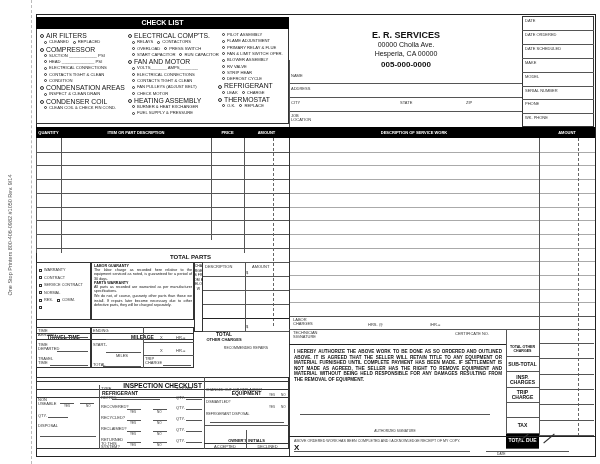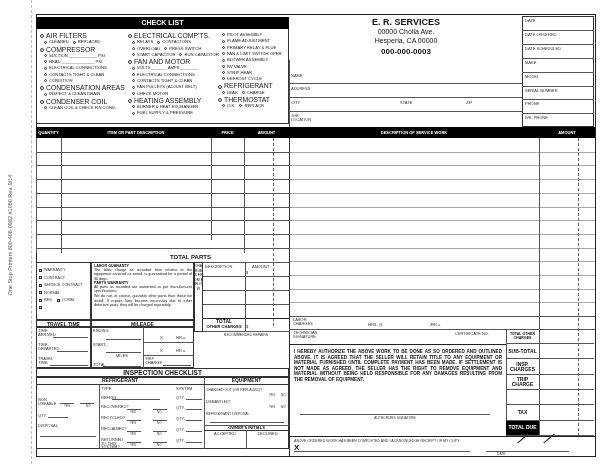--- a/index.html
+++ b/index.html
@@ -13,21 +13,21 @@
   .hdr{position:absolute;background:#000;color:#fff;font-weight:bold;text-align:center;}
   .cl{position:absolute;font-size:4.2px;white-space:nowrap;color:#222;}
   .cl .dot{display:inline-block;width:3px;height:3px;border:0.6px solid #333;border-radius:50%;margin-right:2px;vertical-align:middle;}
   .big{font-size:6.8px;color:#111;}
   .big .dot{width:4px;height:4px;border-width:0.8px;}
   .hl{position:absolute;height:0;border-top:1px solid #555;}
   .vl{position:absolute;width:0;border-left:1px solid #555;}
   .dv{position:absolute;width:0;border-left:1px dashed #666;}
   .lbl{position:absolute;font-size:4px;color:#333;white-space:nowrap;}
   .lbl6{position:absolute;font-size:6px;font-weight:bold;white-space:nowrap;}
-  .ctr{text-align:center;}
+  .ctr{text-align:center;margin-top:13px;}
 </style>
 </head>
 <body>
 
 <div class="perf"></div>
 <div class="printer">One Stop Printers 800-406-0982 #1050 Rev. 9/14</div>
 
 <div class="frame"></div>
 
 <div class="hdr" style="left:36px;top:17px;width:253px;height:12px;font-size:7px;line-height:12px;">CHECK LIST</div>
@@ -72,21 +72,21 @@
     <div class="cl" style="left: 4px; top: 44.1px;"><span class="dot"></span><span>DEFROST CYCLE</span></div>
     <div class="cl big" style="left: 0px; top: 50.4px;"><span class="dot"></span><span>REFRIGERANT</span></div>
     <div class="cl" style="left: 4px; top: 57.6px;"><span class="dot"></span><span>LEAK</span><span class="dot" style="margin-left: 4px;"></span><span>CHARGE</span></div>
     <div class="cl big" style="left: 0px; top: 63.9px;"><span class="dot"></span><span>THERMOSTAT</span></div>
     <div class="cl" style="left: 4px; top: 71.1px;"><span class="dot"></span><span>O.K.</span><span class="dot" style="margin-left: 4px;"></span><span>REPLACE</span></div>
   </div>
 
 <div class="abs ctr" style="left:290px;top:17px;width:232px;font-size:9px;font-weight:bold;">E. R. SERVICES</div>
 <div class="abs ctr" style="left:290px;top:28px;width:232px;font-size:7px;">00000 Cholla Ave.</div>
 <div class="abs ctr" style="left:290px;top:37px;width:232px;font-size:7px;">Hesperia, CA 00000</div>
-<div class="abs ctr" style="left:290px;top:47px;width:232px;font-size:8px;font-weight:bold;">000-000-0003</div>
+<div class="abs ctr" style="left:290px;top:47px;width:232px;font-size:8px;font-weight:bold;">005-000-0000</div>
 
 <div class="vl" style="left:289px;top:60px;height:67px;"></div>
 <div class="lbl" style="left:291px;top:73px;">NAME</div>
 <div class="hl" style="left:289px;top:83px;width:233px;"></div>
 <div class="lbl" style="left:291px;top:86px;">ADDRESS</div>
 <div class="hl" style="left:289px;top:97px;width:233px;"></div>
 <div class="lbl" style="left:291px;top:100px;">CITY</div>
 <div class="lbl" style="left:400px;top:100px;">STATE</div>
 <div class="lbl" style="left:466px;top:100px;">ZIP</div>
 <div class="hl" style="left:289px;top:111px;width:233px;"></div>

